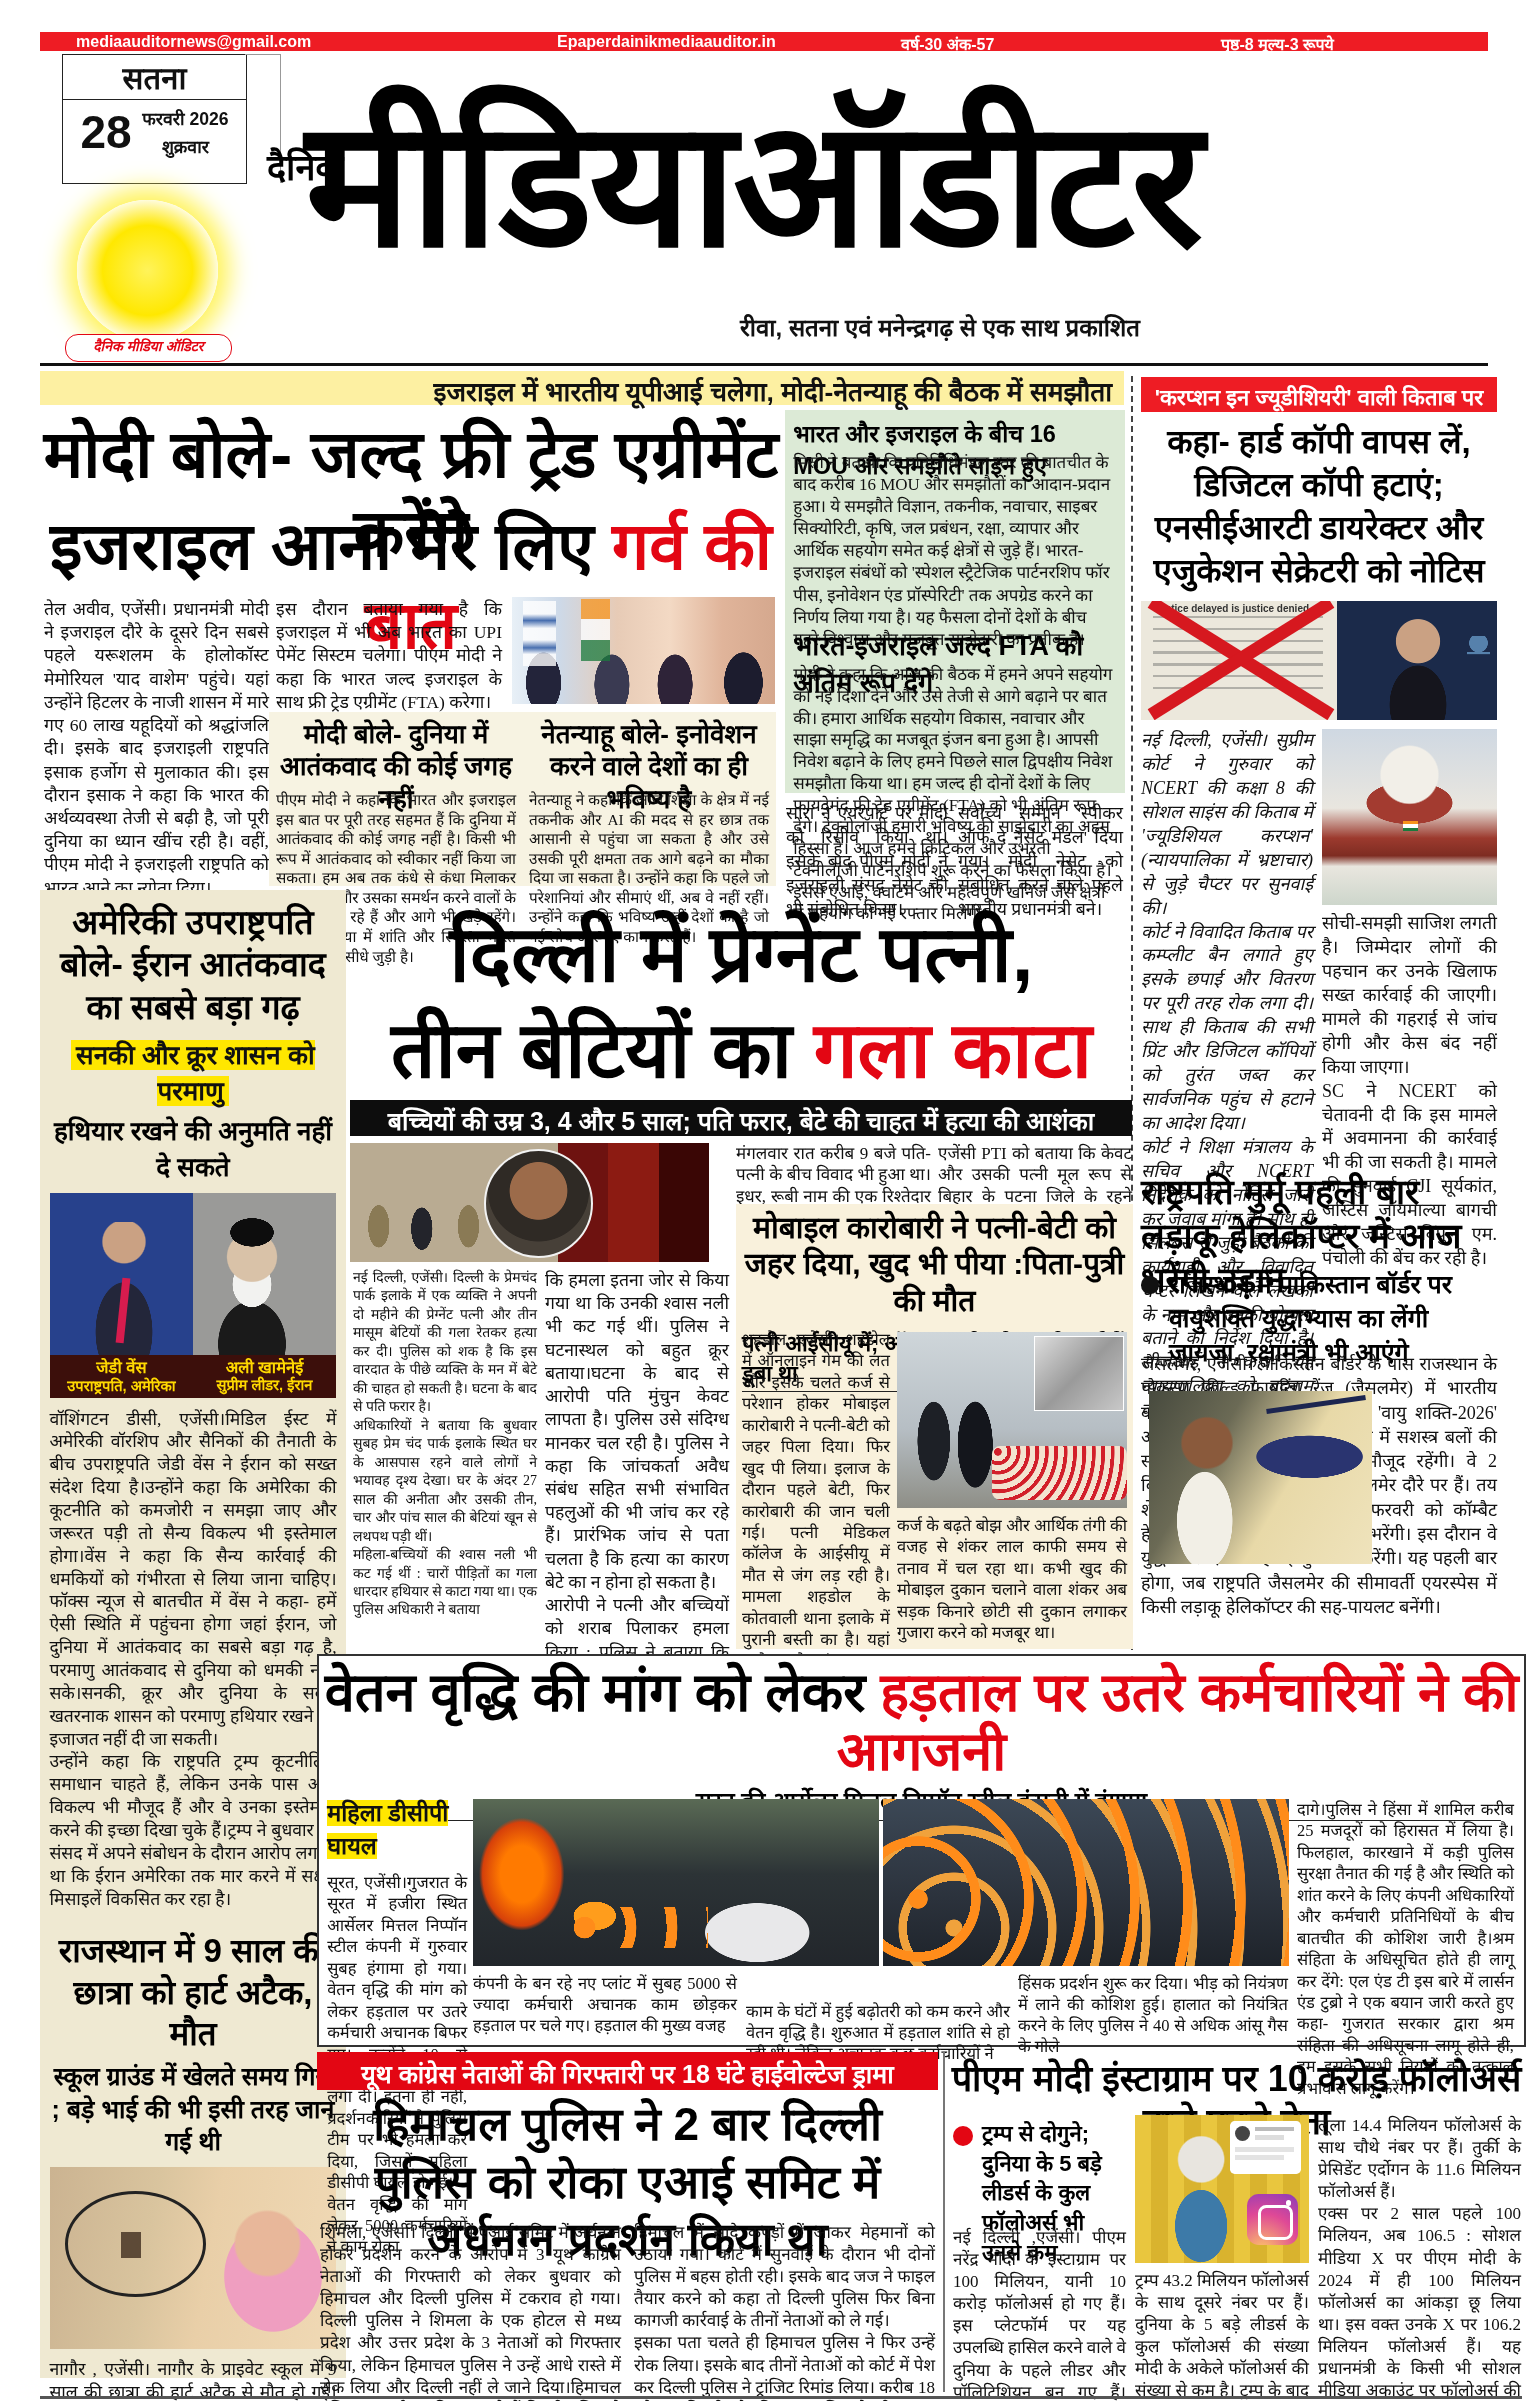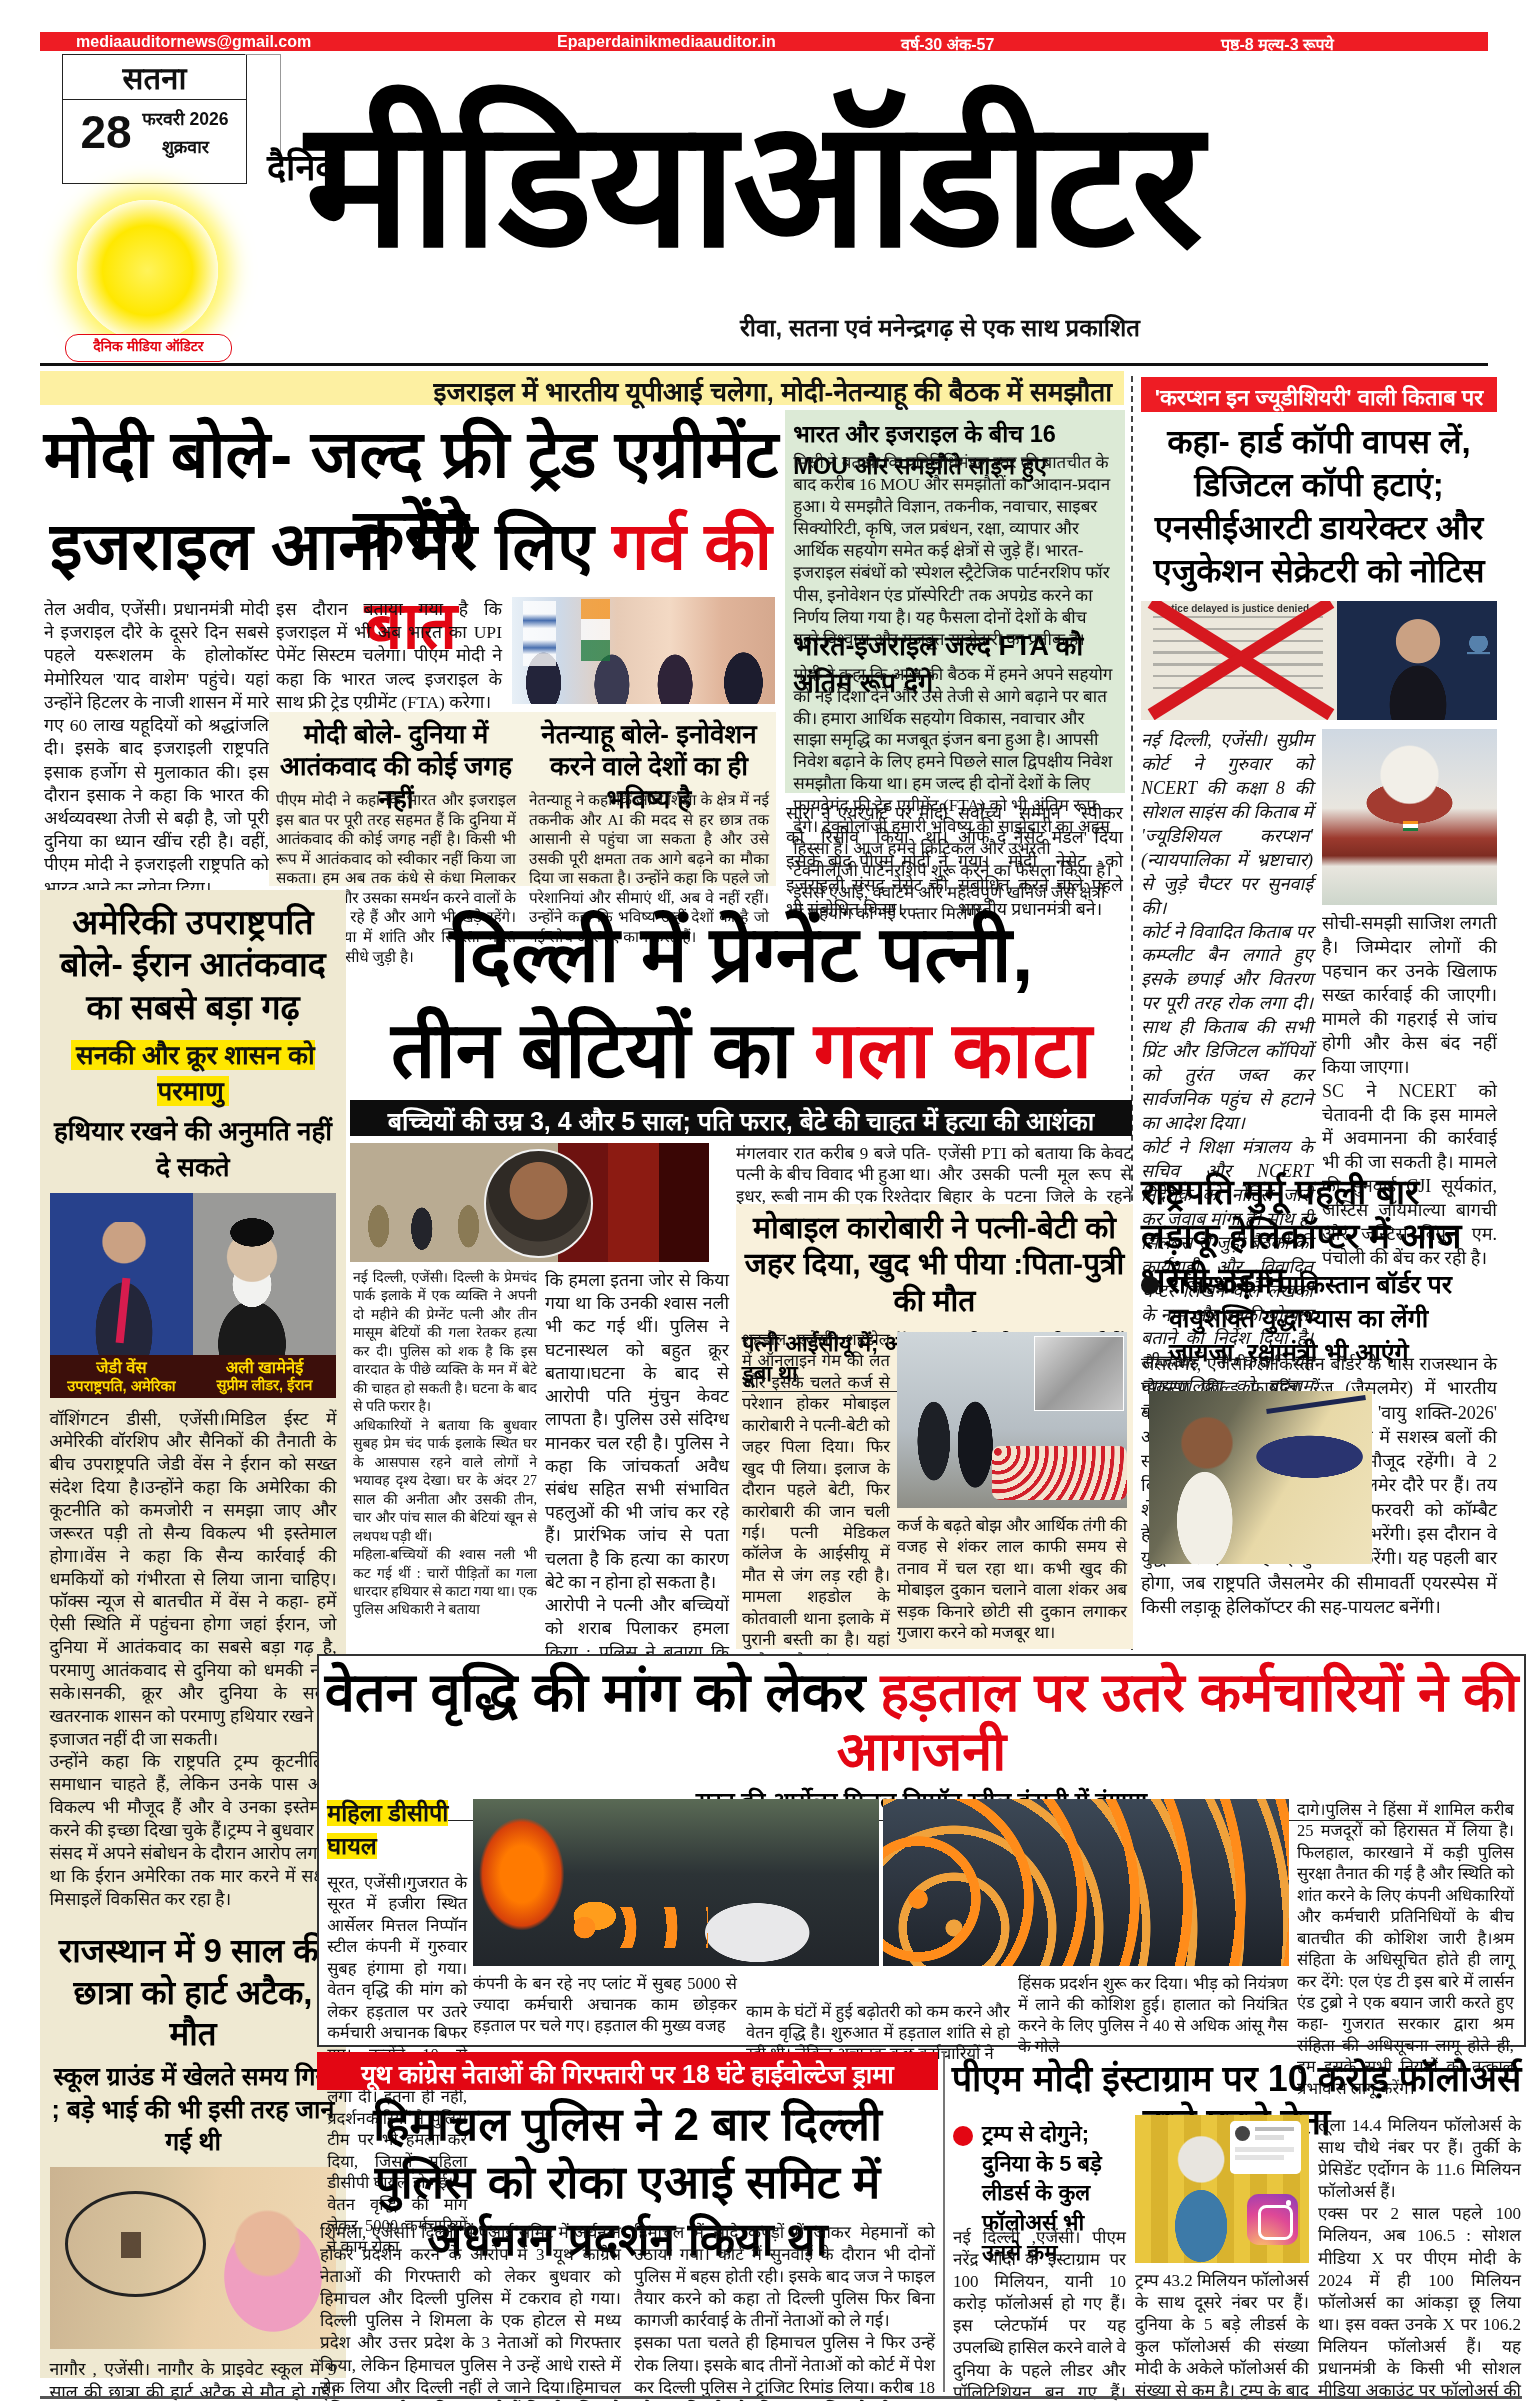--- a/index.html
+++ b/index.html
@@ -33,21 +33,21 @@
     <div style="display:flex;align-items:center;justify-content:center;gap:10.6px;padding-top:4.7px;">
       <span style="font-weight:800;font-size:46px;">28</span>
       <span style="display:inline-block;text-align:center;">
         <span style="display:block;font-size:17.6px;font-weight:bold;">फरवरी 2026</span>
         <span style="display:block;font-size:17.6px;font-weight:bold;margin-top:4.7px;">शुक्रवार</span>
       </span>
     </div>
   </div>
   <div class="abs" style="left:245px;top:54px;width:35px;height:128px;border-right:1.2px solid #999;border-top:1.2px solid #999;"></div>
 
-  <div class="abs" style="left:59px;top:194px;width:176px;height:176px;">
+  <div class="abs" style="left:59px;top:194px;width:176px;height:176px;font-style:italic;">
     <div style="position:absolute;left:17.6px;top:5.9px;width:141px;height:141px;border-radius:50%;background:radial-gradient(circle,#fff35a 0%,#ffe800 45%,#fff 75%,transparent 76%);box-shadow:0 0 23.5px 11.8px #fff35a;"></div>
     <div style="position:absolute;left:5.9px;top:140px;width:165px;height:26px;border:1.8px solid #e30613;border-radius:13px;color:#e30613;font-weight:bold;font-size:14px;text-align:center;line-height:23.5px;background:#fff;">दैनिक मीडिया ऑडिटर</div>
   </div>
 
   <div class="abs hl" style="left:267px;top:142px;font-size:36px;">दैनिक</div>
   <div class="abs hl center" style="left:253px;top:88px;width:999px;font-size:176px;line-height:1.1;letter-spacing:-3.5px;">मीडियाऑडीटर</div>
   <div class="abs center" style="left:558px;top:310px;width:764px;font-size:24px;font-weight:bold;">रीवा, सतना एवं मनेन्द्रगढ़ से एक साथ प्रकाशित</div>
   <div class="abs" style="left:40px;top:363px;width:1448px;height:2.9px;background:#111;"></div>
 
   <div class="abs hl center" style="left:40px;top:415px;width:742px;font-size:66px;line-height:1.2;">मोदी बोले- जल्द फ्री ट्रेड एग्रीमेंट करेंगे</div>

